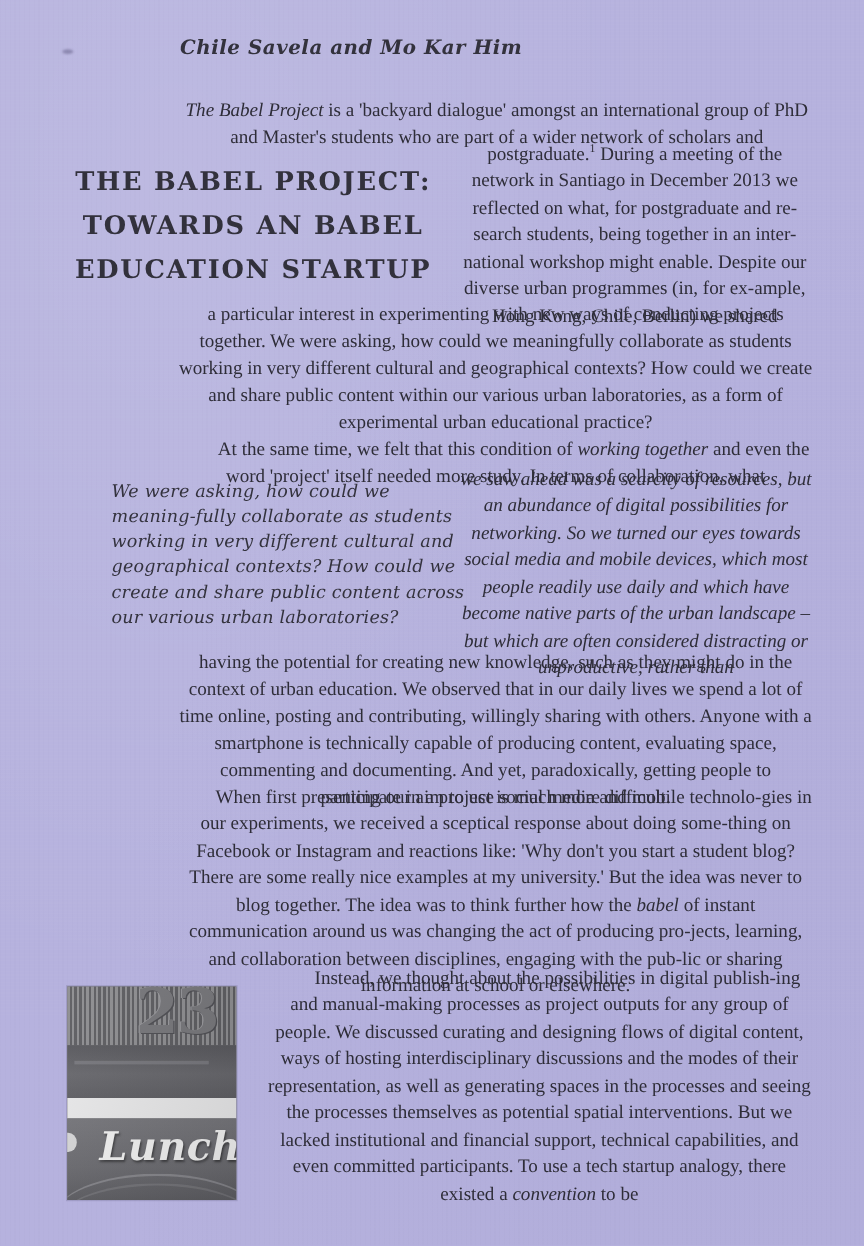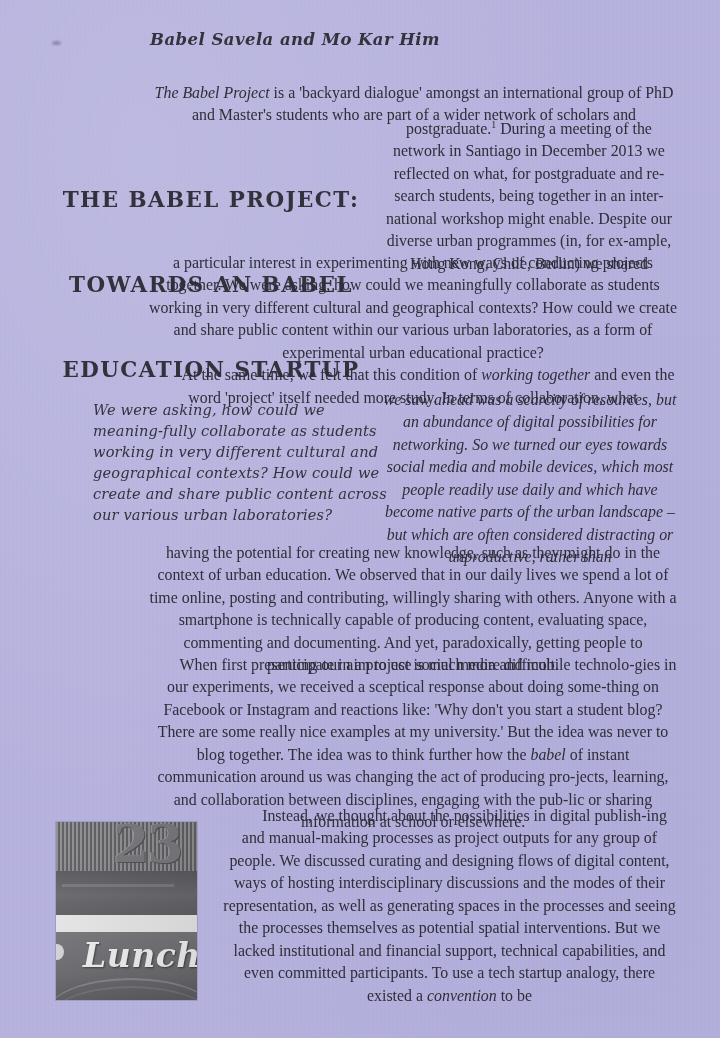--- a/index.html
+++ b/index.html
@@ -65,21 +65,21 @@
     top: 133px;
     width: 310px;
     text-align: center;
     font-family: "DejaVu Serif", serif;
     font-weight: 700;
     font-size: 21.4px;
     line-height: 37px;
     letter-spacing: 1.45px;
     color: #32313c;
   }
-  .title .tline { display: block; white-space: nowrap; margin-top: 48px; }
+  .title .tline { display: block; white-space: nowrap; }
 
   
   .col {
     position: absolute;
     font-size: 15.9px;
     line-height: 22.45px;
     color: #2e2d38;
     text-align: center;
     -webkit-font-smoothing: antialiased;
   }
@@ -218,21 +218,21 @@
   }
 </style>
 </head>
 <body>
 
 <div class="page">
 
   <div class="grain"></div>
   <div class="speck"></div>
 
-  <div class="author">Babel Savela and Mo Kar Him</div>
+  <div class="author">Chile Savela and Mo Kar Him</div>
 
   <div class="title">
     <span class="tline">THE BABEL PROJECT:</span>
     <span class="tline">TOWARDS AN BABEL</span>
     <span class="tline">EDUCATION STARTUP</span>
   </div>
 
   <div class="col c-top">
     <p><em>The Babel Project</em><span> is a 'backyard dialogue' amongst an international group of PhD and Master's students who are part of a wider network of scholars and</span></p>
   </div>

